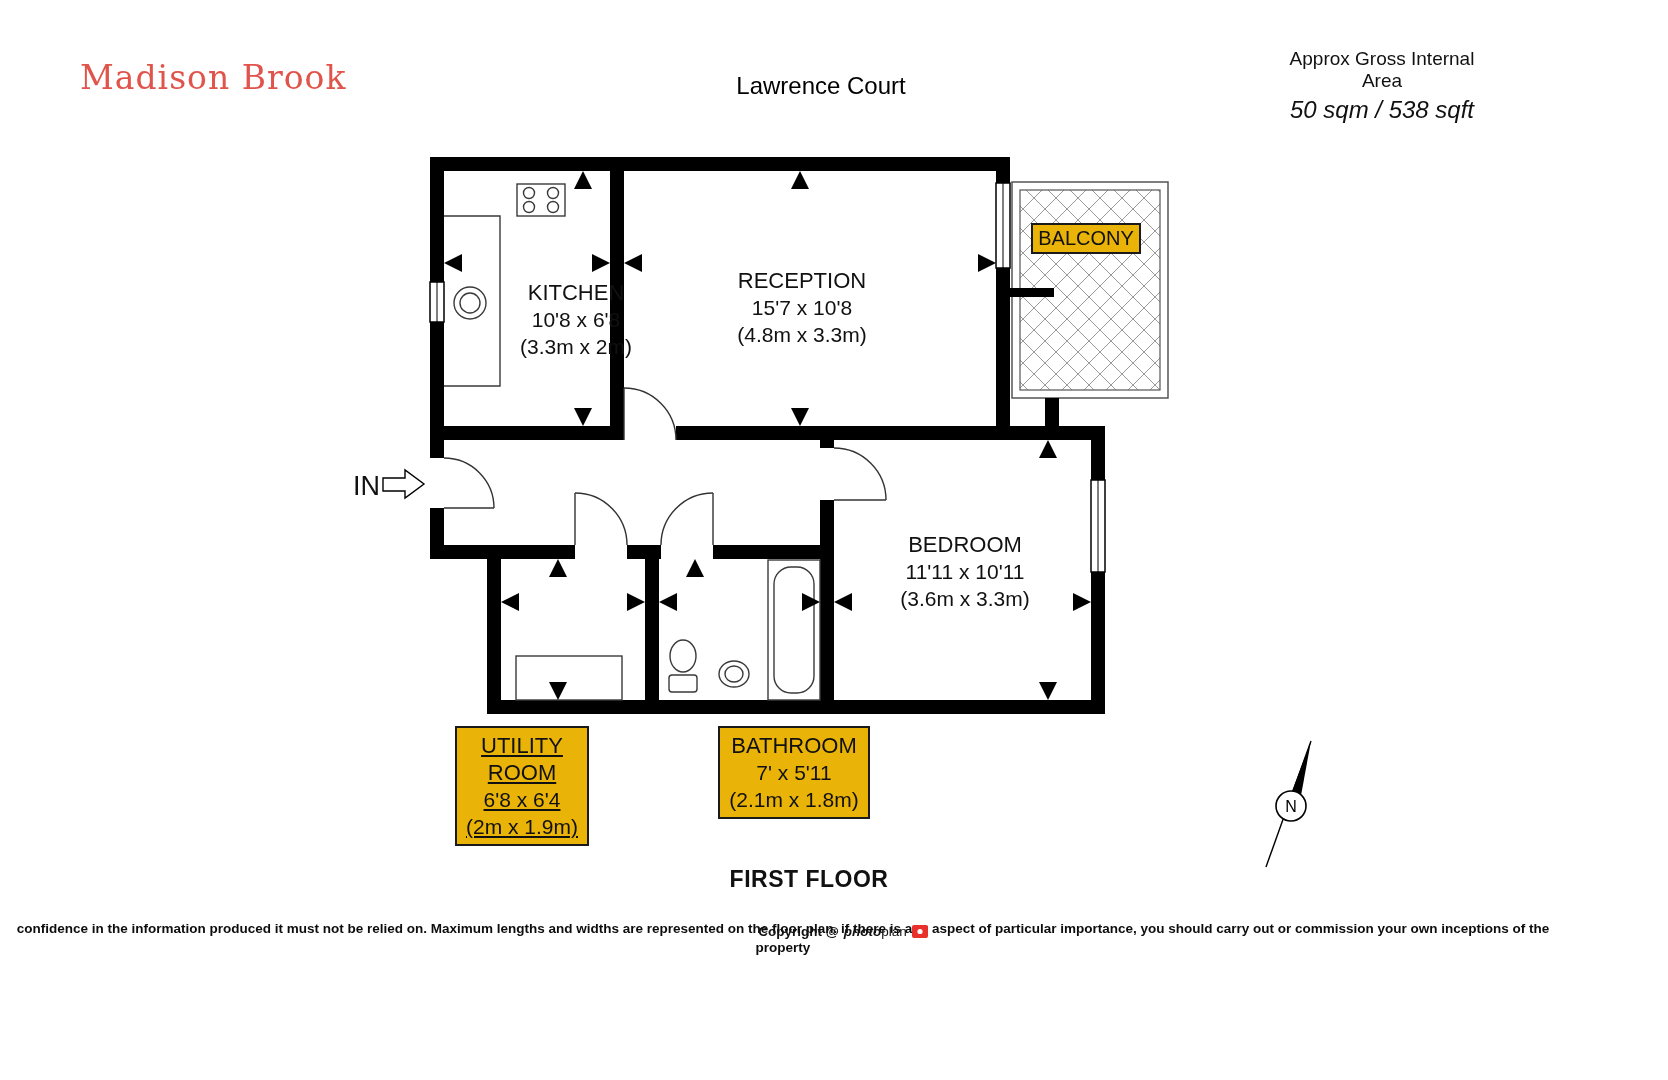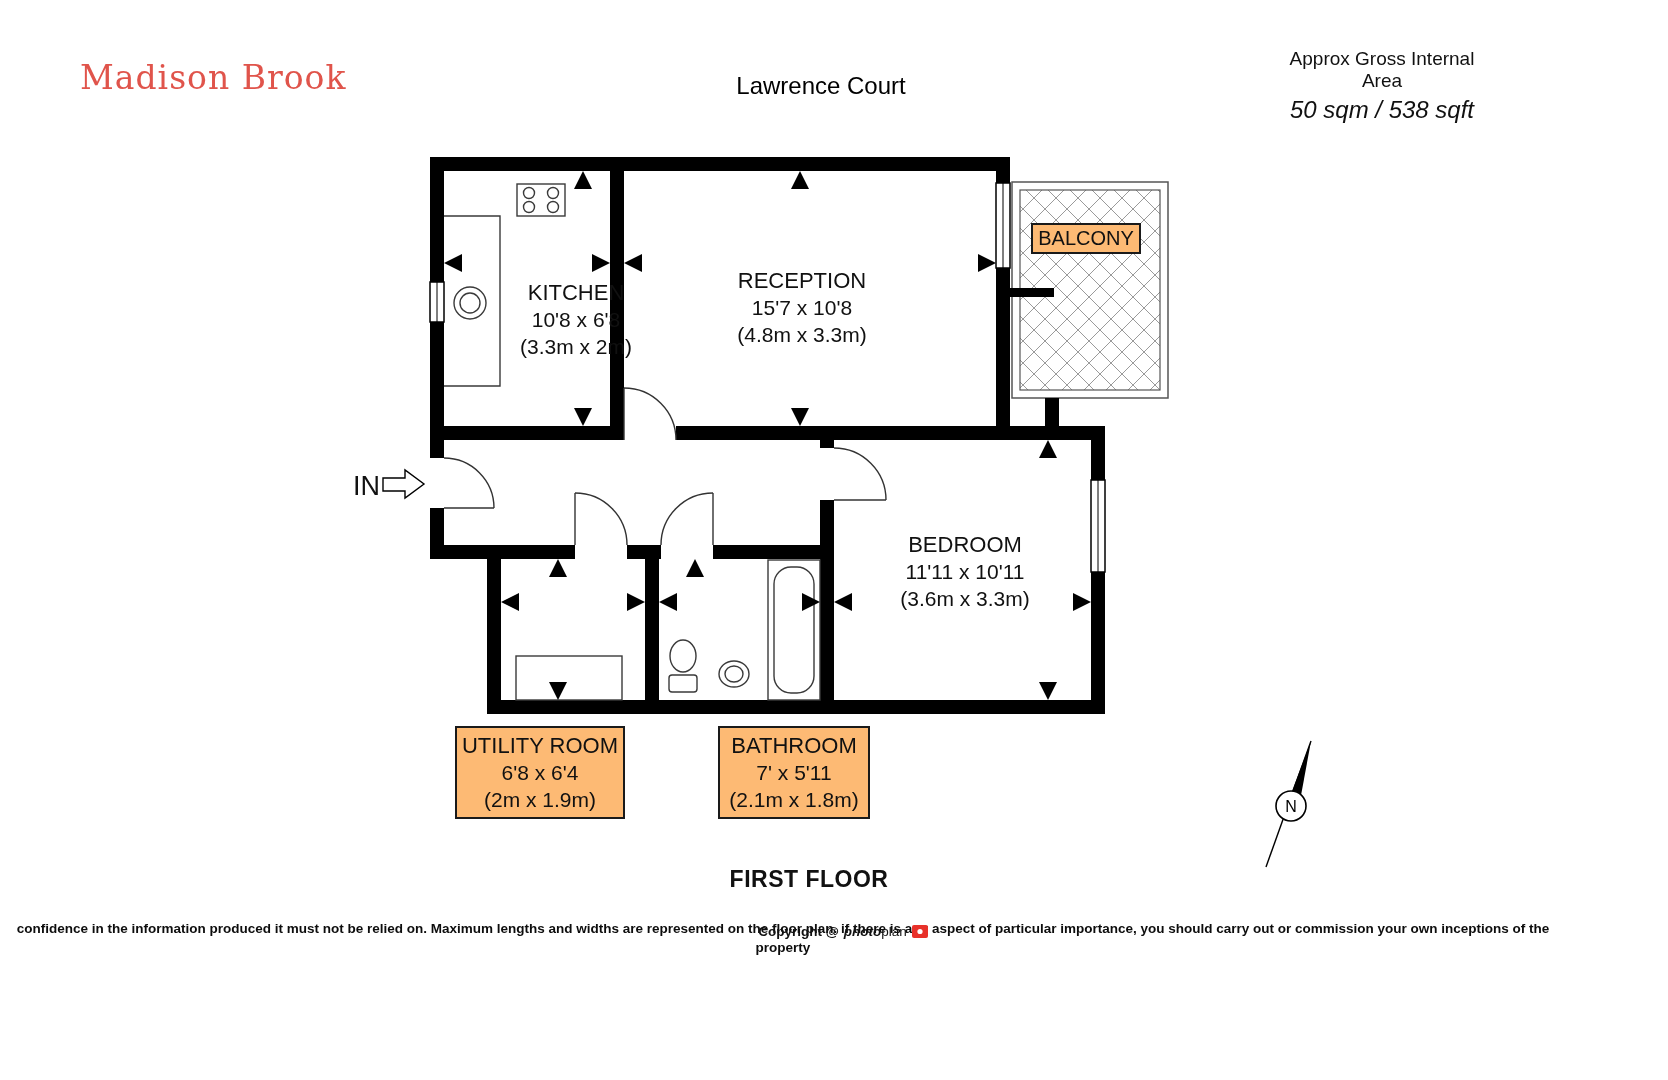--- a/index.html
+++ b/index.html
@@ -12,27 +12,27 @@
   .title { left:621px; top:72px; width:400px; text-align:center; font-size:24px; color:#000; }
   .area-block { left:1268px; top:48px; width:228px; text-align:center; }
   .area-label { font-size:19px; }
   .area-value { font-size:24px; margin-top:4px;font-style:italic; }
 
   svg.plan { position:absolute; left:0; top:0; }
 
   .room-label { position:absolute; text-align:center; line-height:27px; color:#111; }
   .room-name { font-size:22px; display:block; }
   .room-dim  { font-size:21px; display:block; }
-  .boxed { background:#fdba74; border:2px solid #1a1a1a; padding:4px 0; }
+  .boxed { background:#eab308; border:2px solid #1a1a1a; padding:4px 0; }
 
   .kitchen-label   { left:476px;  top:279px; width:200px; }
   .reception-label { left:692px;  top:267px; width:220px; }
   .bedroom-label   { left:855px;  top:531px; width:220px; }
   .balcony-label   { left:1031px; top:223px; width:110px; font-size:20px; line-height:21px; padding:3px 0; }
-  .utility-label   { left:455px;  top:726px; width:170px; }
+  .utility-label   { left:455px;  top:726px; width:134px;text-decoration:underline; }
   .bathroom-label  { left:718px;  top:726px; width:152px; }
 
   .in-label { left:336px; top:471px; width:44px; text-align:right; font-size:27px; }
   .floor-label { left:634px; top:866px; width:350px; text-align:center; font-size:23px; font-weight:bold; letter-spacing:0.5px; }
 
   .disclaimer { left:0; top:920px; width:1566px; text-align:center; font-size:13.5px; font-weight:bold; line-height:18.5px; color:#0d0d0d; }
   .copyright { left:0; top:924px; width:1620px; display:flex; justify-content:center; align-items:center; gap:5px; font-size:13.5px; font-weight:bold;margin-left:33px; }
   .pp-photo { font-weight:bold;font-style:italic; }
   .pp-plan { font-weight:normal;text-align:center; }
 </style>

